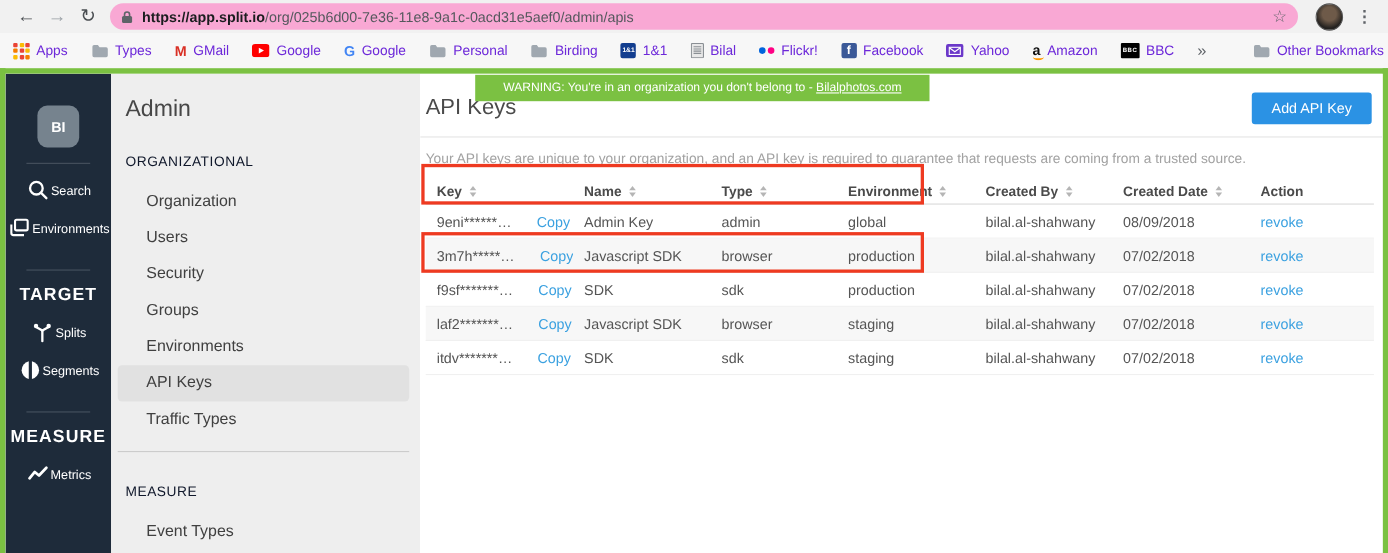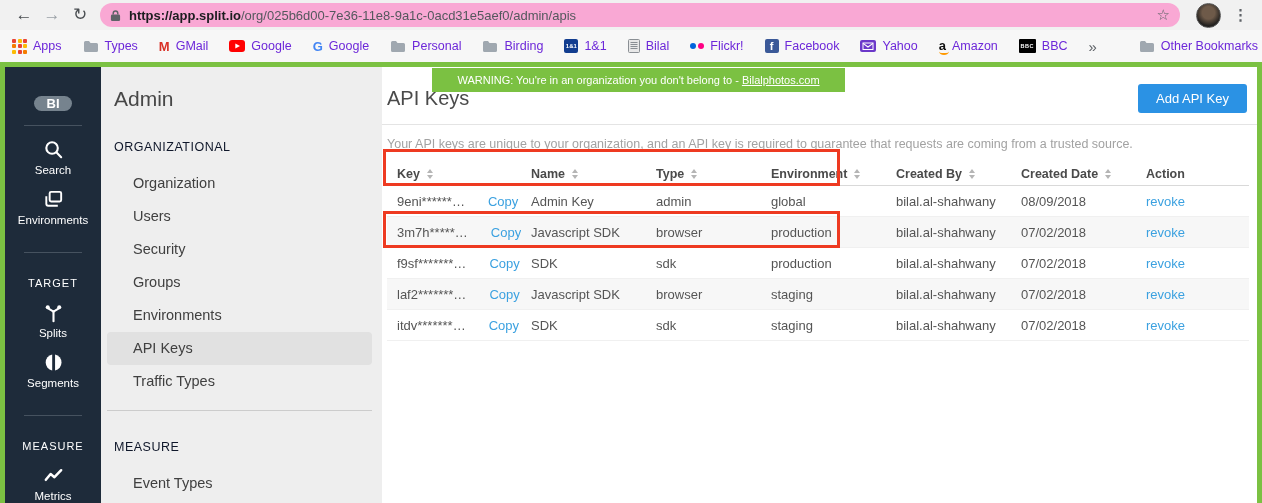--- a/index.html
+++ b/index.html
@@ -39,24 +39,24 @@
 
   
   .app{height:441px;border:5px solid #7bc142;border-bottom:none;display:flex;overflow:hidden;background:#fff;}
 
   
   .rail{width:96px;background:#1e2b3a;display:flex;flex-direction:column;align-items:center;flex-shrink:0;}
   .rail-avatar{width:38px;height:38px;border-radius:9px;background:#76838e;color:#fff;
     font-size:13px;font-weight:bold;display:flex;align-items:center;justify-content:center;
     margin-top:29px;cursor:pointer;}
   .rail-div{width:58px;border-top:1px solid #46525f;margin:14px 0 12px;}
-  .rail-item{display:flex;flex-direction:column;align-items:center;margin-bottom:12px;cursor:pointer;}
+  .rail-item{display:flex;flex-direction:row;align-items:center;margin-bottom:12px;cursor:pointer;}
   .rail-item svg{display:block;}
   .rail-item .lbl{color:#fff;font-size:11.5px;margin-top:3px;}
-  .rail-sec{color:#fff;font-size:11px;font-weight:normal;letter-spacing:1px;margin:12px 0 12px;}
+  .rail-sec{color:#fff;font-size:16px;font-weight:bold;letter-spacing:1px;margin:2px 0 12px;}
 
   
   .admin{width:281px;background:#eeeeee;flex-shrink:0;overflow:hidden;position:relative;}
   .admin h1{font-size:21px;font-weight:normal;color:#474747;margin:20px 0 0 13px;}
   .admin .sec{font-size:12.5px;color:#0f172a;letter-spacing:.5px;margin:29px 0 0 13px;}
   .admin ul{list-style:none;margin:13px 10px 0 6px;padding:0;}
   .admin li{height:33px;line-height:33px;padding-left:26px;font-size:14.5px;color:#404040;
     border-radius:4px;cursor:pointer;}
   .admin li.selected{background:#e1e1e1;}
   .admin hr{border:none;border-top:1px solid #cccccc;margin:12px 10px 0 6px;}

